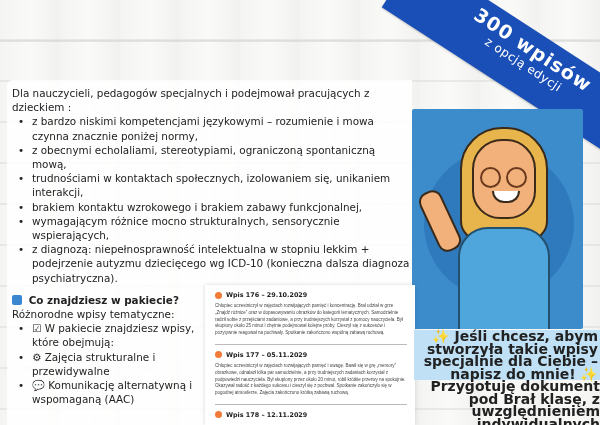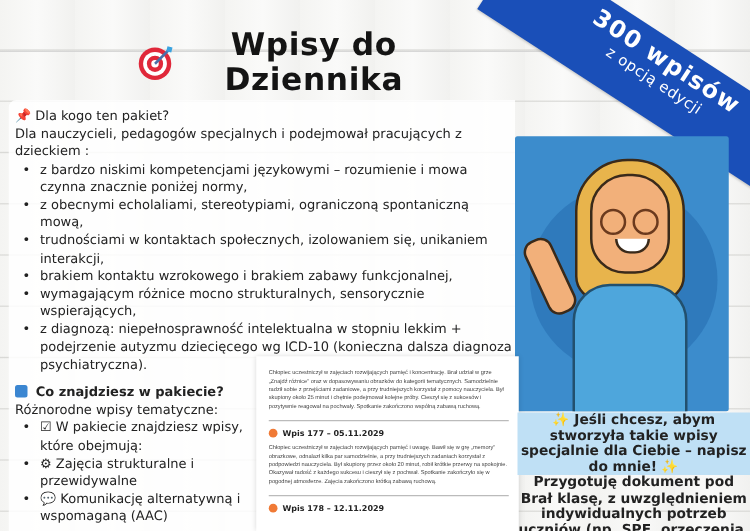--- a/index.html
+++ b/index.html
@@ -53,67 +53,50 @@
   .photo-circle { position:absolute; left:12px; top:40px; width:150px; height:150px; border-radius:50%; background:#2f7abc; }
   .hair { position:absolute; left:48px; top:18px; width:84px; height:110px; background:#e8b44c; border-radius:42px 42px 20px 20px; border:2px solid #3a2a1a; }
   .face { position:absolute; left:60px; top:30px; width:60px; height:76px; background:#f2b07a; border-radius:30px 30px 28px 28px; border:2px solid #3a2a1a; }
   .glasses { position:absolute; top:26px; width:17px; height:17px; border:2px solid #6b3a1e; border-radius:50%; }
   .mouth { position:absolute; left:18px; top:50px; width:24px; height:10px; background:#fff; border:2px solid #3a2a1a; border-radius:0 0 12px 12px; border-top:none; }
   .dress { position:absolute; left:46px; top:118px; width:88px; height:110px; background:#4ea6dc; border:2px solid #22506e; border-radius:30px 30px 10px 10px; }
   .arm { position:absolute; left:16px; top:80px; width:20px; height:60px; background:#f2b07a; border:2px solid #3a2a1a; border-radius:10px; transform:rotate(-25deg); }
 
   .cta {
     position:absolute; left:414px; top:330px; width:186px; height:62px;
-    font-size:11px; font-weight:bold; text-align:center; line-height:12.5px; color:#222;
+    font-size:14px; font-weight:bold; text-align:right; line-height:12.5px; color:#222;
   }
   .cta .first-line { background:#bfe0f5; display:inline-block; padding:0 2px; }
 
   .doc {
     position:absolute; left:205px; top:285px; width:210px; height:140px;
     background:#fff; box-shadow:0 0 4px rgba(0,0,0,.15);
   }
   .entry { padding:6px 8px 0 10px; }
   .entry-head { font-size:6.4px; font-weight:bold; display:flex; align-items:center; color:#222; }
   .dot { width:7px; height:7px; border-radius:50%; background:#f07a36; margin-right:4px; }
   .entry-body { font-size:4.5px; line-height:6.8px; color:#444; margin-top:4px; font-family:"Liberation Sans", sans-serif; }
   .hr { height:1px; background:#bbb; margin:7px 8px 0 10px; }
 </style>
 </head>
 <body>
 
 <div class="plank-lines"></div>
 
 <div class="header">
-  <div class="title-row">
-    <span class="target-icon">
-      <svg width="30" height="30" viewBox="0 0 30 30">
-        <circle cx="14" cy="16" r="13" fill="#e0283a"></circle>
-        <circle cx="14" cy="16" r="9.5" fill="#fff"></circle>
-        <circle cx="14" cy="16" r="6.5" fill="#e0283a"></circle>
-        <circle cx="14" cy="16" r="3" fill="#fff"></circle>
-        <line x1="14" y1="16" x2="25" y2="5" stroke="#4a6fa8" stroke-width="2"></line>
-        <polygon points="24,2 28,3 27,7 23,6" fill="#3aa3e0"></polygon>
-      </svg>
-    </span>
-    <span class="title1">Wpisy do Dziennika</span>
-  </div>
 </div>
 
 <div class="ribbon">
   <div class="big">300 wpisów</div>
   <div class="small">z opcją edycji</div>
 </div>
 
 <div class="card"></div>
 
 <div class="content">
-  <p>
-    <span style="color:#d42b2b;">📌</span>
-    <span>Dla kogo ten pakiet?</span>
-  </p>
   <p>Dla nauczycieli, pedagogów specjalnych i podejmował pracujących z dzieckiem :</p>
   <ul>
     <li>z bardzo niskimi kompetencjami językowymi – rozumienie i mowa czynna znacznie poniżej normy,</li>
     <li>z obecnymi echolaliami, stereotypiami, ograniczoną spontaniczną mową,</li>
     <li>trudnościami w kontaktach społecznych, izolowaniem się, unikaniem interakcji,</li>
     <li>brakiem kontaktu wzrokowego i brakiem zabawy funkcjonalnej,</li>
     <li>wymagającym różnice mocno strukturalnych, sensorycznie wspierających,</li>
     <li>z diagnozą: niepełnosprawność intelektualna w stopniu lekkim + podejrzenie autyzmu dziecięcego wg ICD-10 (konieczna dalsza diagnoza psychiatryczna).</li>
   </ul>
 
@@ -137,20 +120,24 @@
   <div class="face">
     <div class="glasses" style="left:6px;"></div>
     <div class="glasses" style="left:32px;"></div>
     <div class="mouth"></div>
   </div>
   <div class="arm"></div>
 </div>
 
 <div class="doc">
   <div class="entry">
+    <div class="entry-head">
+        <span class="dot"></span>
+        <span>Wpis 176 – 29.10.2029</span>
+      </div>
     <div class="entry-body">Chłopiec uczestniczył w zajęciach rozwijających pamięć i koncentrację. Brał udział w grze „Znajdź różnice” oraz w dopasowywaniu obrazków do kategorii tematycznych. Samodzielnie radził sobie z przejściami zadaniowe, a przy trudniejszych korzystał z pomocy nauczyciela. Był skupiony około 25 minut i chętnie podejmował kolejne próby. Cieszył się z sukcesów i pozytywnie reagował na pochwały. Spotkanie zakończono wspólną zabawą ruchową.</div>
   </div>
   <div class="hr"></div>
   <div class="entry">
     <div class="entry-head">
         <span class="dot"></span>
         <span>Wpis 177 – 05.11.2029</span>
       </div>
     <div class="entry-body">Chłopiec uczestniczył w zajęciach rozwijających pamięć i uwagę. Bawił się w grę „memory” obrazkowe, odnalazł kilka par samodzielnie, a przy trudniejszych zadaniach korzystał z podpowiedzi nauczyciela. Był skupiony przez około 20 minut, robił krótkie przerwy na spokojnie. Okazywał radość z każdego sukcesu i cieszył się z pochwał. Spotkanie zakończyło się w pogodnej atmosferze. Zajęcia zakończono krótką zabawą ruchową.</div>
   </div>

